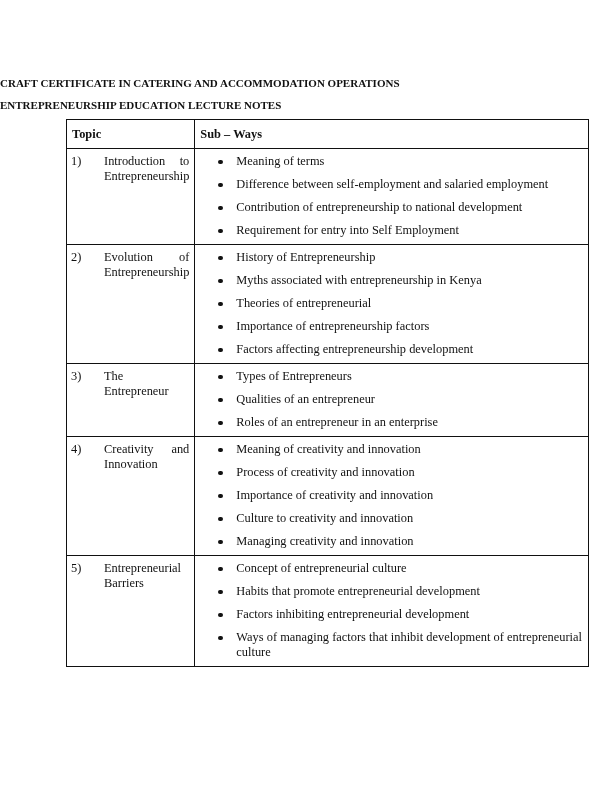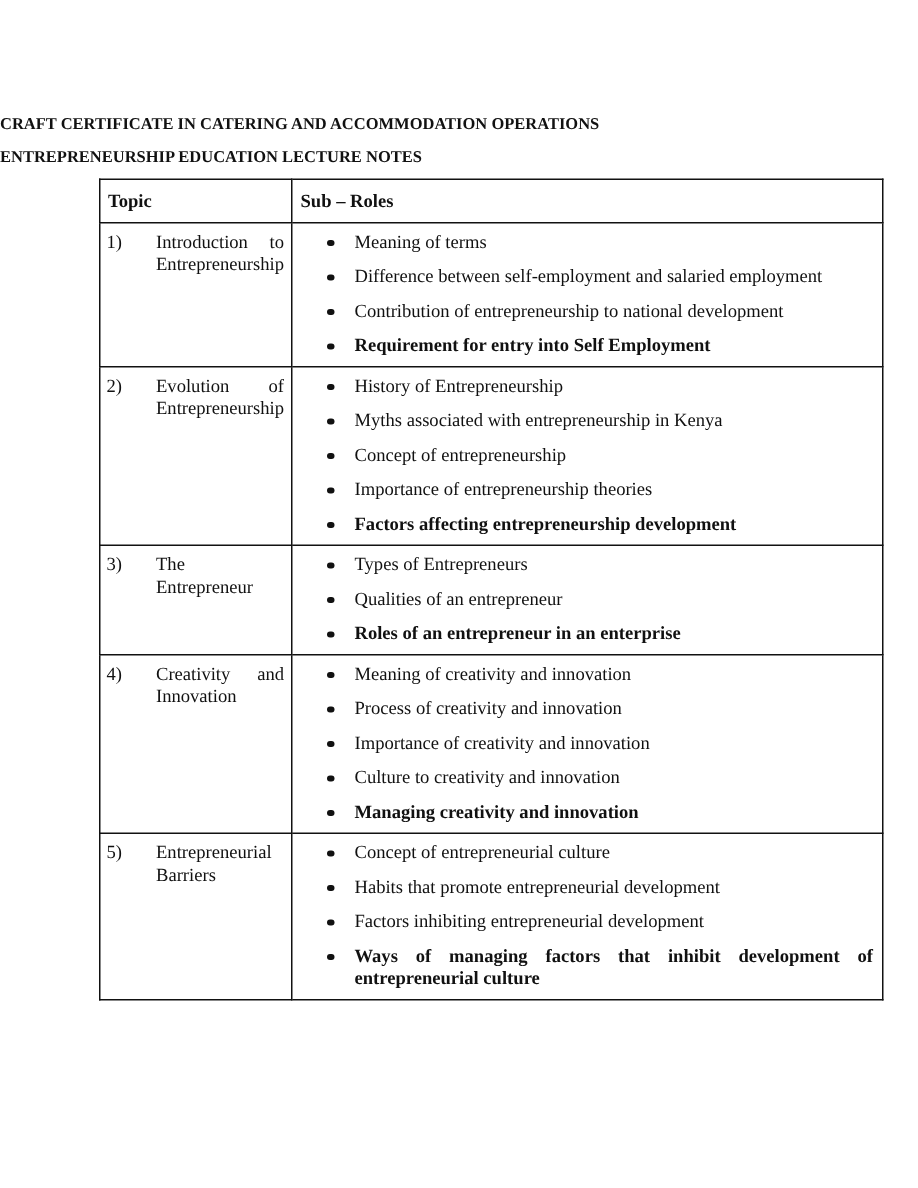--- a/index.html
+++ b/index.html
@@ -23,41 +23,41 @@
     }
     th { font-weight: bold; padding: 7px 5px 6px 5px; height: 15px; }
     col.c1 { width: 126px; }
     td.topic { padding: 5px 4px 4px 4px; }
     .topic-inner { display: flex; }
     .num { width: 19px; flex: none; }
     .topic-text { text-align: justify; text-align-last: left; flex: 1; padding-right: 1px; margin-left: 14px; }
     td.sub { padding: 5px 6px 4px 18px; margin-left: 44px; }
     ul { margin: 0; padding: 0; list-style: none; }
     li { position: relative; padding-left: 23px; margin-bottom: 8px; text-align: justify; }
-    li:last-child { margin-bottom: 2px; font-weight: bold; }
+    li:last-child { margin-bottom: 2px; }
     li .bullet {
       position: absolute; left: 5px; top: 5.5px; width: 4.5px; height: 4.5px;
       border-radius: 50%; background: #111;
     }
   </style>
 </head>
 <body>
 
 <div id="title1" class="title">CRAFT CERTIFICATE IN CATERING AND ACCOMMODATION OPERATIONS</div>
 <div id="title2" class="title">ENTREPRENEURSHIP EDUCATION LECTURE NOTES</div>
 
 <table>
   <colgroup>
       <col class="c1">
       <col class="c2">
     </colgroup>
   <thead>
     <tr>
       <th>Topic</th>
-      <th>Sub – Roles</th>
+      <th>Sub – Ways</th>
     </tr>
   </thead>
   <tbody id="tbody">
       <tr>
         <td class="topic">
           <div class="topic-inner">
             <span class="num">1)</span>
             <span class="topic-text">Introduction to Entrepreneurship</span>
           </div>
         </td>
@@ -74,22 +74,22 @@
         <td class="topic">
           <div class="topic-inner">
             <span class="num">2)</span>
             <span class="topic-text">Evolution of Entrepreneurship</span>
           </div>
         </td>
         <td class="sub">
           <ul>
             <li><span class="bullet"></span><span>History of Entrepreneurship</span></li>
             <li><span class="bullet"></span><span>Myths associated with entrepreneurship in Kenya</span></li>
-            <li><span class="bullet"></span><span>Concept of entrepreneurship</span></li>
-            <li><span class="bullet"></span><span>Importance of entrepreneurship theories</span></li>
+            <li><span class="bullet"></span><span>Theories of entrepreneurial</span></li>
+            <li><span class="bullet"></span><span>Importance of entrepreneurship factors</span></li>
             <li><span class="bullet"></span><span>Factors affecting entrepreneurship development</span></li>
           </ul>
         </td>
       </tr>
       <tr>
         <td class="topic">
           <div class="topic-inner">
             <span class="num">3)</span>
             <span class="topic-text">The Entrepreneur</span>
           </div>

